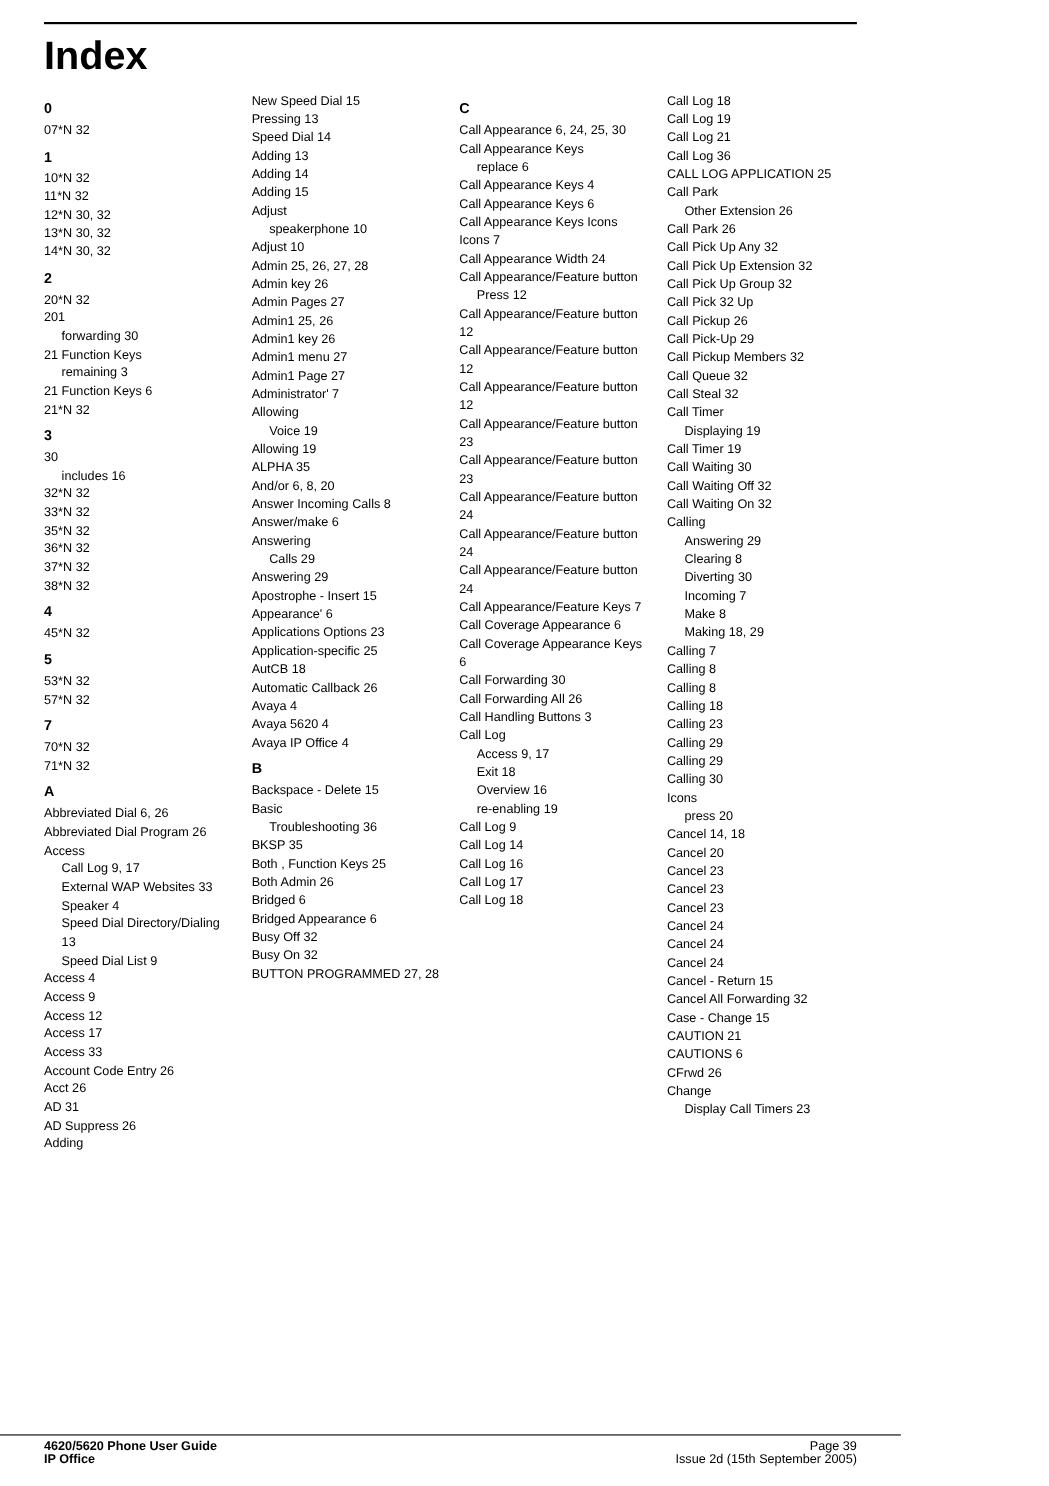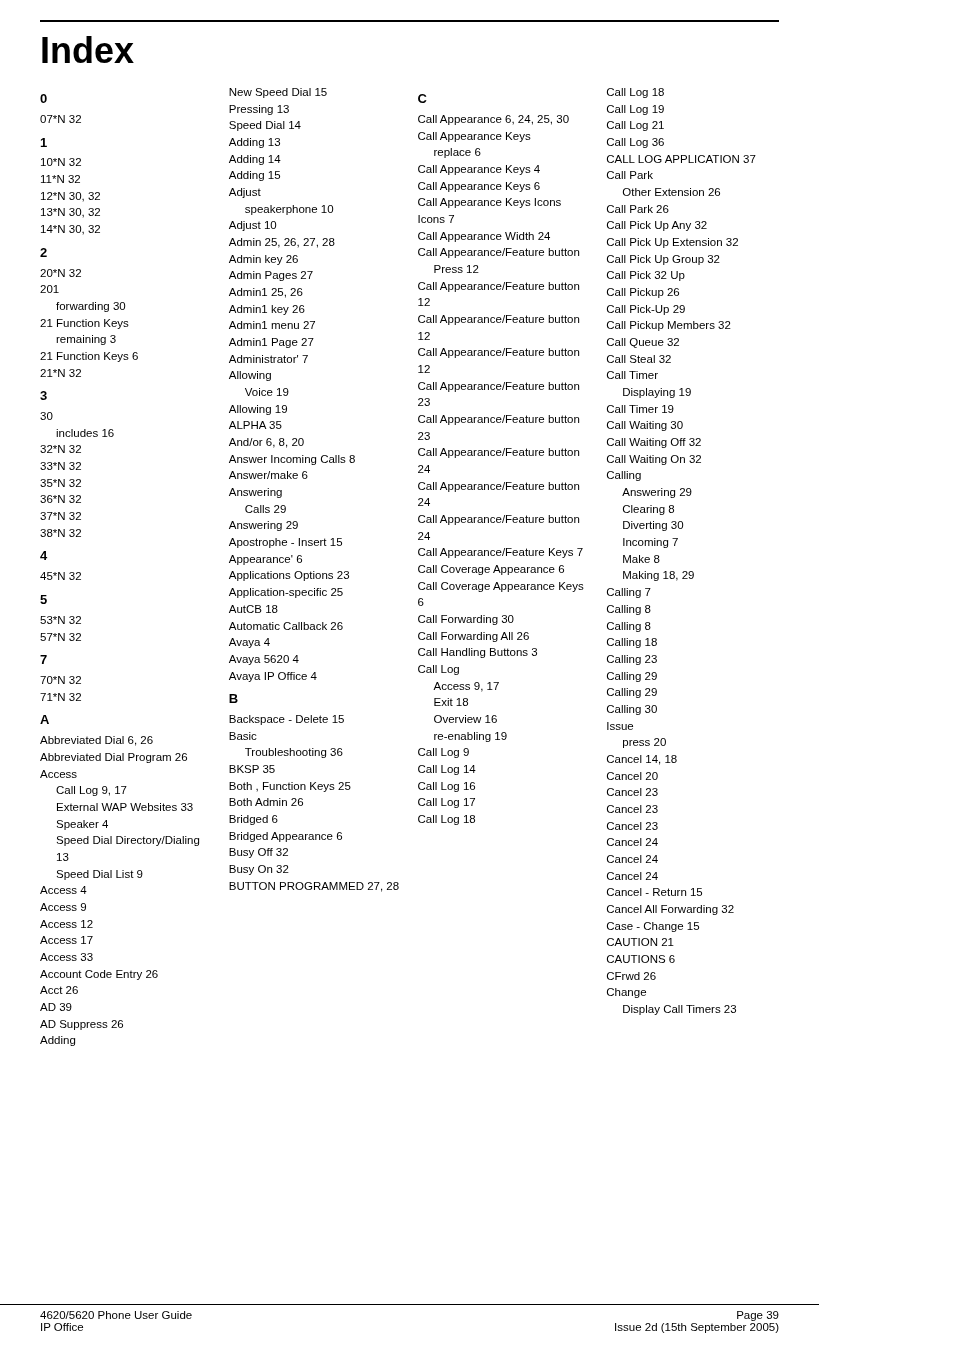--- a/index.html
+++ b/index.html
@@ -59,21 +59,21 @@
       left: 0;
       right: 0;
       padding: 0 40px;
       border-top: 1.5px solid #000;
       display: flex;
       justify-content: space-between;
       align-items: flex-start;
       padding-top: 4px;
       font-size: 11.5px;
     }
-    .footer-left { font-weight: normal; }
+    .footer-left { font-weight: bold; }
     .footer-right { text-align: right; font-weight: normal; }
   </style>
 </head>
 <body>
 
 <div class="page">
   <div class="top-border"></div>
   <h1 class="index-title">Index</h1>
 
   <div class="columns">
@@ -128,21 +128,21 @@
       <div class="sub-entry">Speaker 4</div>
       <div class="sub-entry">Speed Dial Directory/Dialing 13</div>
       <div class="sub-entry">Speed Dial List 9</div>
       <div class="entry">Access 4</div>
       <div class="entry">Access 9</div>
       <div class="entry">Access 12</div>
       <div class="entry">Access 17</div>
       <div class="entry">Access 33</div>
       <div class="entry">Account Code Entry 26</div>
       <div class="entry">Acct 26</div>
-      <div class="entry">AD 39</div>
+      <div class="entry">AD 31</div>
       <div class="entry">AD Suppress 26</div>
       <div class="entry">Adding</div>
     </div>
 
     <div class="col">
       <div class="entry">New Speed Dial 15</div>
       <div class="entry">Pressing 13</div>
       <div class="entry">Speed Dial 14</div>
       <div class="entry">Adding 13</div>
       <div class="entry">Adding 14</div>
@@ -227,21 +227,21 @@
       <div class="entry">Call Log 16</div>
       <div class="entry">Call Log 17</div>
       <div class="entry">Call Log 18</div>
     </div>
 
     <div class="col">
       <div class="entry">Call Log 18</div>
       <div class="entry">Call Log 19</div>
       <div class="entry">Call Log 21</div>
       <div class="entry">Call Log 36</div>
-      <div class="entry">CALL LOG APPLICATION 37</div>
+      <div class="entry">CALL LOG APPLICATION 25</div>
       <div class="entry">Call Park</div>
       <div class="sub-entry">Other Extension 26</div>
       <div class="entry">Call Park 26</div>
       <div class="entry">Call Pick Up Any 32</div>
       <div class="entry">Call Pick Up Extension 32</div>
       <div class="entry">Call Pick Up Group 32</div>
       <div class="entry">Call Pick 32 Up</div>
       <div class="entry">Call Pickup 26</div>
       <div class="entry">Call Pick-Up 29</div>
       <div class="entry">Call Pickup Members 32</div>
@@ -261,21 +261,21 @@
       <div class="sub-entry">Make 8</div>
       <div class="sub-entry">Making 18, 29</div>
       <div class="entry">Calling 7</div>
       <div class="entry">Calling 8</div>
       <div class="entry">Calling 8</div>
       <div class="entry">Calling 18</div>
       <div class="entry">Calling 23</div>
       <div class="entry">Calling 29</div>
       <div class="entry">Calling 29</div>
       <div class="entry">Calling 30</div>
-      <div class="entry">Issue</div>
+      <div class="entry">Icons</div>
       <div class="sub-entry">press 20</div>
       <div class="entry">Cancel 14, 18</div>
       <div class="entry">Cancel 20</div>
       <div class="entry">Cancel 23</div>
       <div class="entry">Cancel 23</div>
       <div class="entry">Cancel 23</div>
       <div class="entry">Cancel 24</div>
       <div class="entry">Cancel 24</div>
       <div class="entry">Cancel 24</div>
       <div class="entry">Cancel - Return 15</div>

